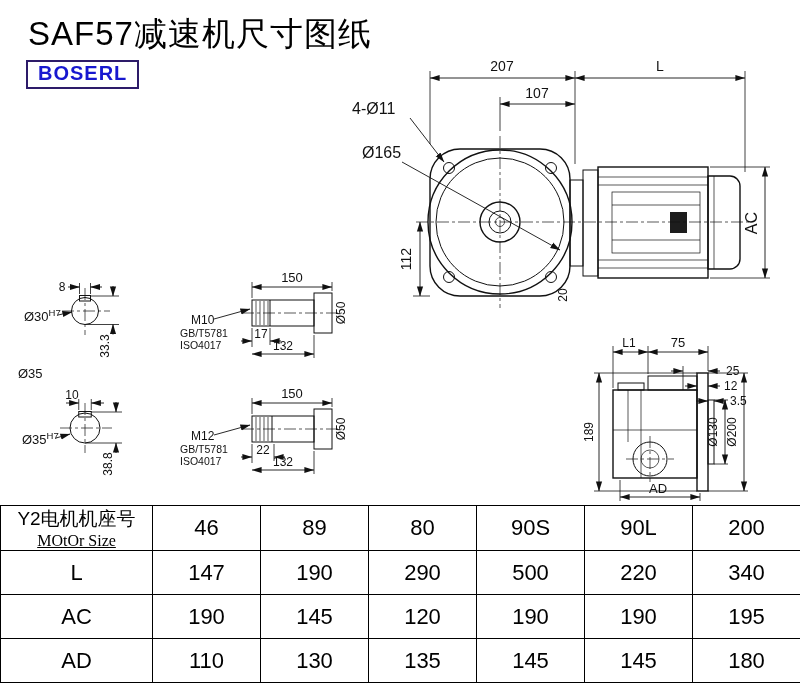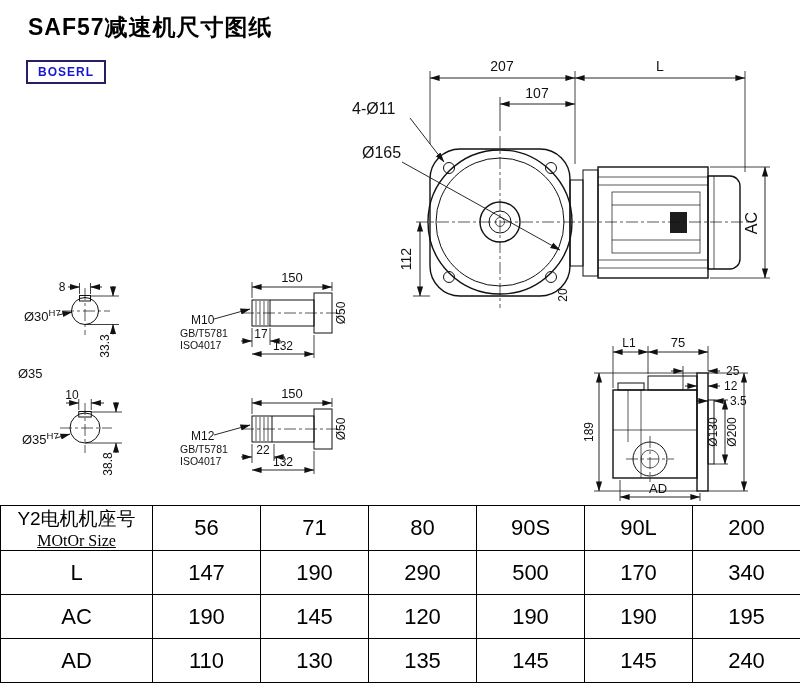--- a/index.html
+++ b/index.html
@@ -1,20 +1,20 @@
 <!DOCTYPE html>
 <html><head>
 <meta charset="utf-8">
 <style>
   * { margin:0; padding:0; box-sizing:border-box; }
   html,body { width:800px; height:684px; }
   body { background:#fff; font-family:"Liberation Sans",sans-serif; position:relative; overflow:hidden; color:#000; }
-  .title { position:absolute; left:28px; top:12px; font-size:23px; font-weight:bold; letter-spacing:1px; }
+  .title { position:absolute; left:28px; top:12px; font-size:33px; font-weight:normal; letter-spacing:1px; }
   .brand-box { position:absolute; left:26px; top:60px; border:2px solid #2d1b69; padding:0 10px 2px 10px; background:#fff; }
-  .brand-box span { font-size:12px; font-weight:bold; color:#1717cf; letter-spacing:1px; }
+  .brand-box span { font-size:20px; font-weight:bold; color:#1717cf; letter-spacing:1px; }
   svg.draw { position:absolute; left:0; top:0; }
   svg .ol   { stroke:#111; stroke-width:1.4; fill:none; }
   svg .ol2  { stroke:#111; stroke-width:1;   fill:none; }
   svg .ol3  { stroke:#111; stroke-width:0.7; fill:none; }
   svg .dim  { stroke:#111; stroke-width:0.9; fill:none; }
   svg .ext  { stroke:#111; stroke-width:0.8; fill:none; }
   svg .cl   { stroke:#111; stroke-width:0.7; fill:none; stroke-dasharray:12,3,3,3; }
   svg text  { fill:#111; font-family:"Liberation Sans",sans-serif; font-size:14px; }
   svg text.t16 { font-size:16px; }
   svg text.t13 { font-size:13px; }
@@ -276,48 +276,48 @@
       <col style="width:108px">
       <col style="width:108px">
       <col style="width:108px">
   </colgroup>
   <tbody>
       <tr>
     <td class="hcell">
       <div class="cn">Y2电机机座号</div>
       <div class="en">MOtOr Size</div>
     </td>
-    <td>56</td>
-    <td>71</td>
+    <td>46</td>
+    <td>89</td>
     <td>80</td>
     <td>90S</td>
     <td>90L</td>
     <td>200</td>
   </tr>
   <tr>
     <td>L</td>
     <td>147</td>
     <td>190</td>
     <td>290</td>
     <td>500</td>
-    <td>170</td>
+    <td>220</td>
     <td>340</td>
   </tr>
   <tr>
     <td>AC</td>
     <td>190</td>
     <td>145</td>
     <td>120</td>
     <td>190</td>
     <td>190</td>
     <td>195</td>
   </tr>
   <tr>
     <td>AD</td>
     <td>110</td>
     <td>130</td>
     <td>135</td>
     <td>145</td>
     <td>145</td>
-    <td>240</td>
+    <td>180</td>
   </tr>
 </tbody>
   </table>
 
 </body></html>

